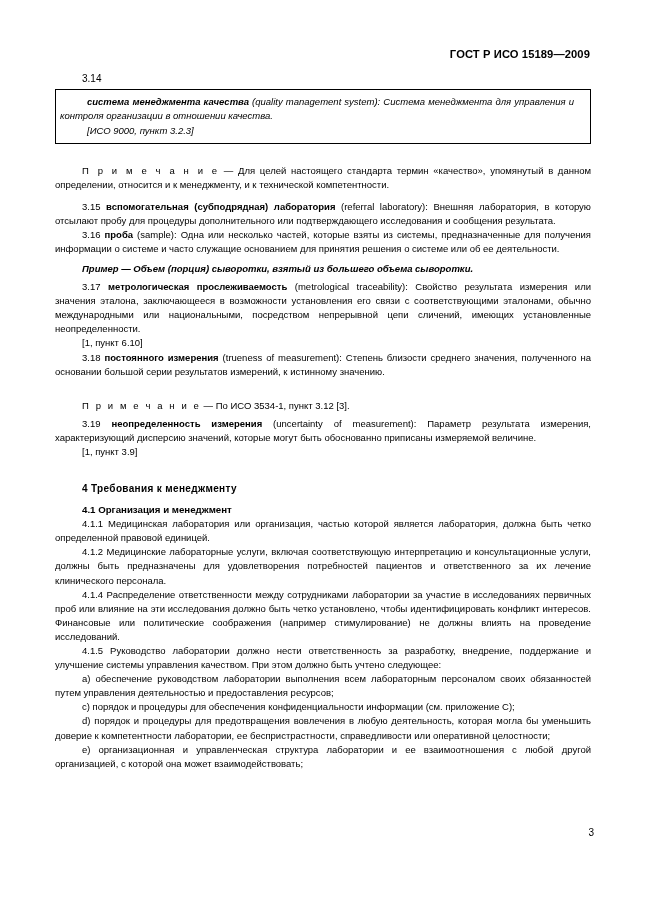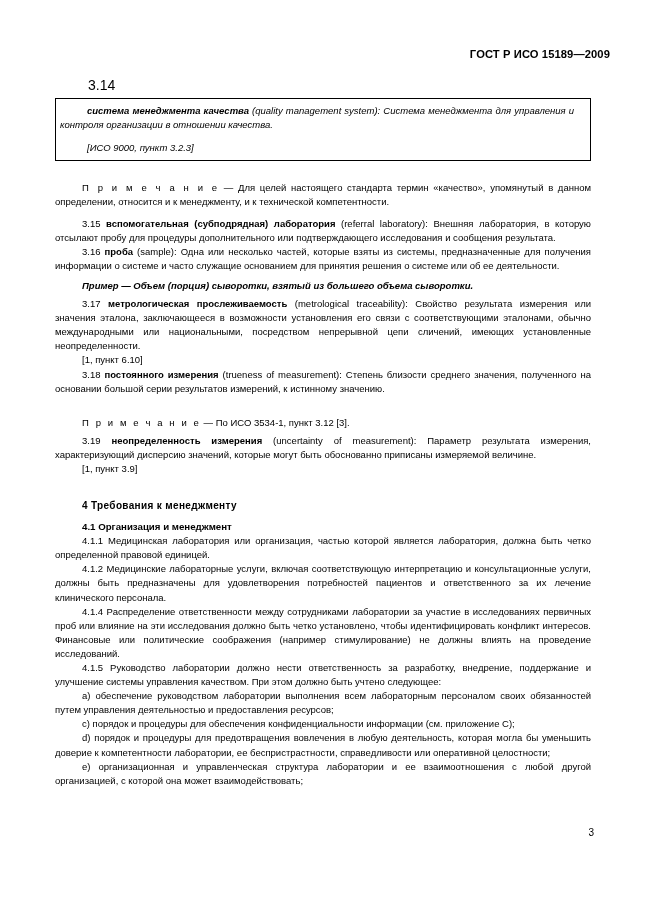--- a/index.html
+++ b/index.html
@@ -18,21 +18,21 @@
   .page {
     position: absolute;
     left: 0; top: 0;
     width: 646px;
     height: 913px;
     overflow: hidden;
   }
   .header {
     position: absolute;
     top: 48px;
-    right: 36px;
+    right: 56px;
     font-size: 11.2px;
     font-weight: bold;
     letter-spacing: 0.1px;
     white-space: nowrap;
   }
   .content {
     position: absolute;
     left: 55px;
     top: 72px;
     width: 536px;
@@ -41,40 +41,40 @@
     margin: 0;
     font-size: 9.5px;
     line-height: 14.1px;
     text-align: justify;
     text-justify: inter-word;
   }
   .indent {
     text-indent: 27px;
   }
   .clause-num {
-    font-size: 14px;
+    font-size: 10px;
     line-height: 14.1px;
-    margin: 6px;
+    margin: 0;
     padding-left: 27px;
   }
   .defbox {
     border: 1.1px solid #000000;
     margin-top: 3px;
     margin-bottom: 2px;
     padding: 5px 16px 5px 4px;
     box-sizing: border-box;
     width: 536px;
     font-style: italic;
   }
   .defbox p {
     text-align: justify;
   }
   .defbox .src {
     text-indent: 27px;
-    margin-top: 9px;
+    margin-top: 1px;
   }
   b, .b { font-weight: bold; }
   .note {
     text-indent: 27px;
     margin-top: 20px;
   }
   .note-label {
     letter-spacing: 2.1px;
   }
   .example {

